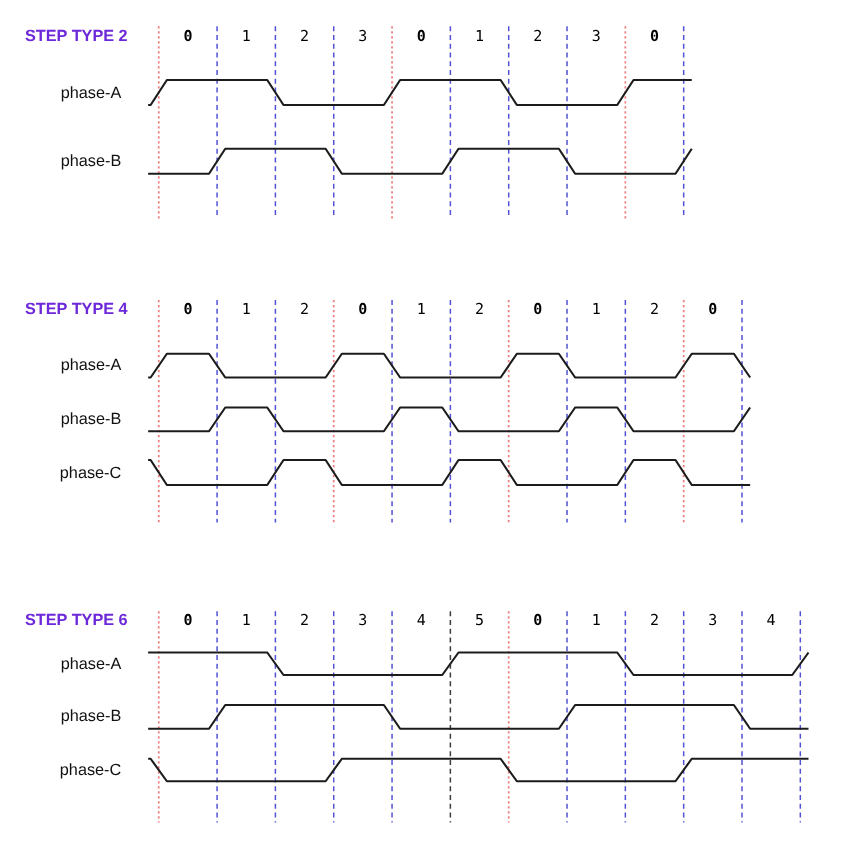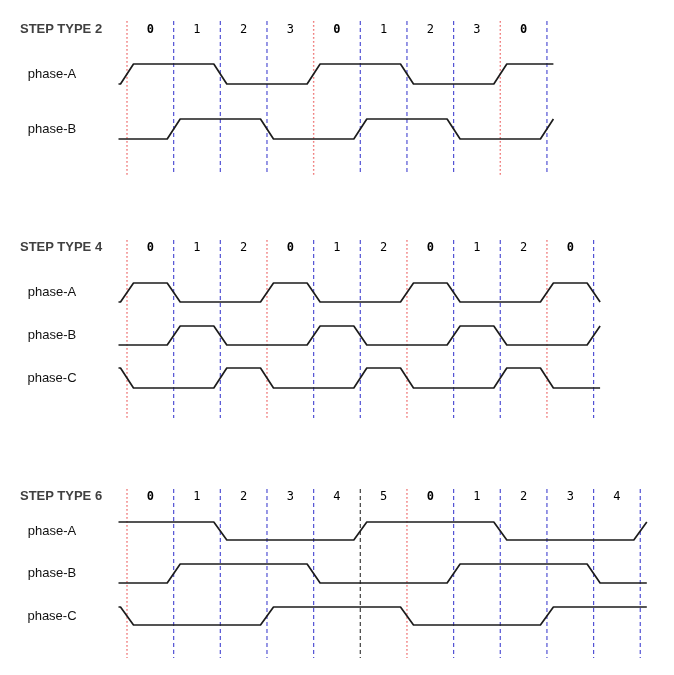--- a/index.html
+++ b/index.html
@@ -3,25 +3,25 @@
 <meta charset="utf-8">
 <style>
   html,body {margin:0; padding:0; background:#ffffff;}
   .canvas {
     position:relative; width:674px; height:675px; background:#ffffff;
     font-family:"Liberation Sans", sans-serif; overflow:hidden;
   }
   .canvas svg {position:absolute; left:0; top:0;}
   .section-title {
     position:absolute; left:20px; height:16px; line-height:16px;
-    font-size:13px; font-weight:bold; color:#404040; white-space:nowrap;
+    font-size:13px; font-weight:bold; color:#6d28d9; white-space:nowrap;
   }
   .phase-label {
     position:absolute; left:7px; width:90px; height:16px; line-height:16px;
-    font-size:13px; color:#111; text-align:center; white-space:nowrap;
+    font-size:13px; color:#111; text-align:right; white-space:nowrap;
   }
   .step-num {
     position:absolute; width:22px; height:14px; line-height:14px;
     text-align:center; font-family:"DejaVu Sans Mono", monospace;
     font-size:12px; color:#000;
   }
   .step-num.bold {font-weight:bold;}
 </style>
 </head>
 <body>

